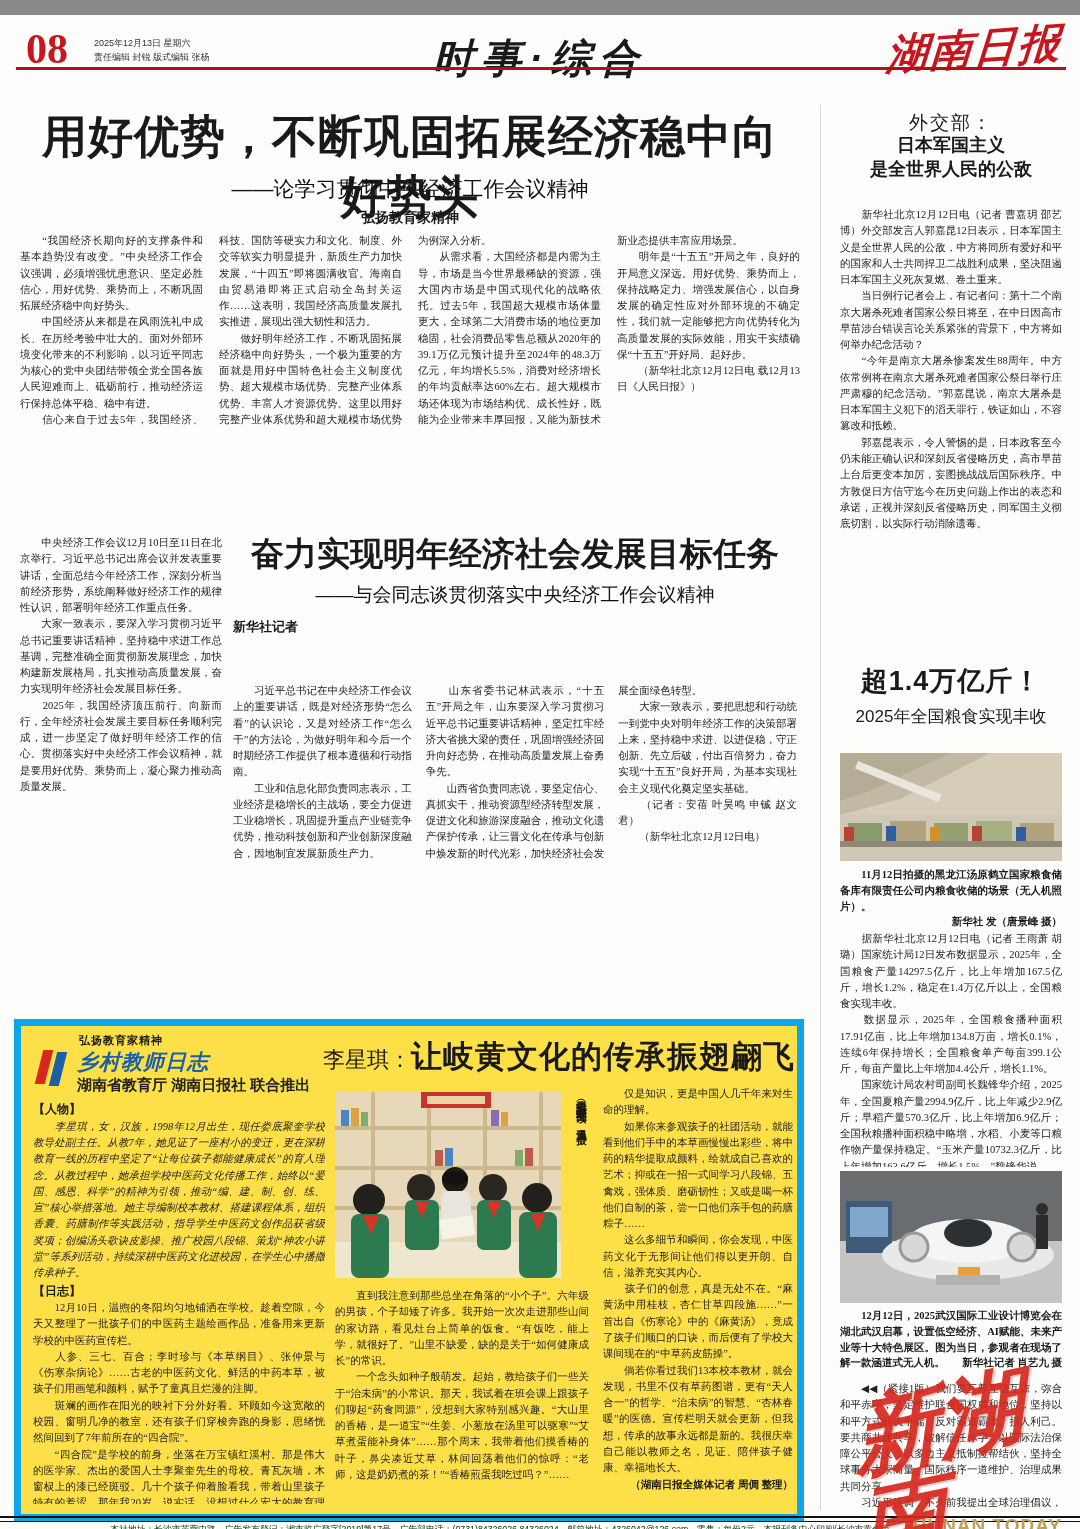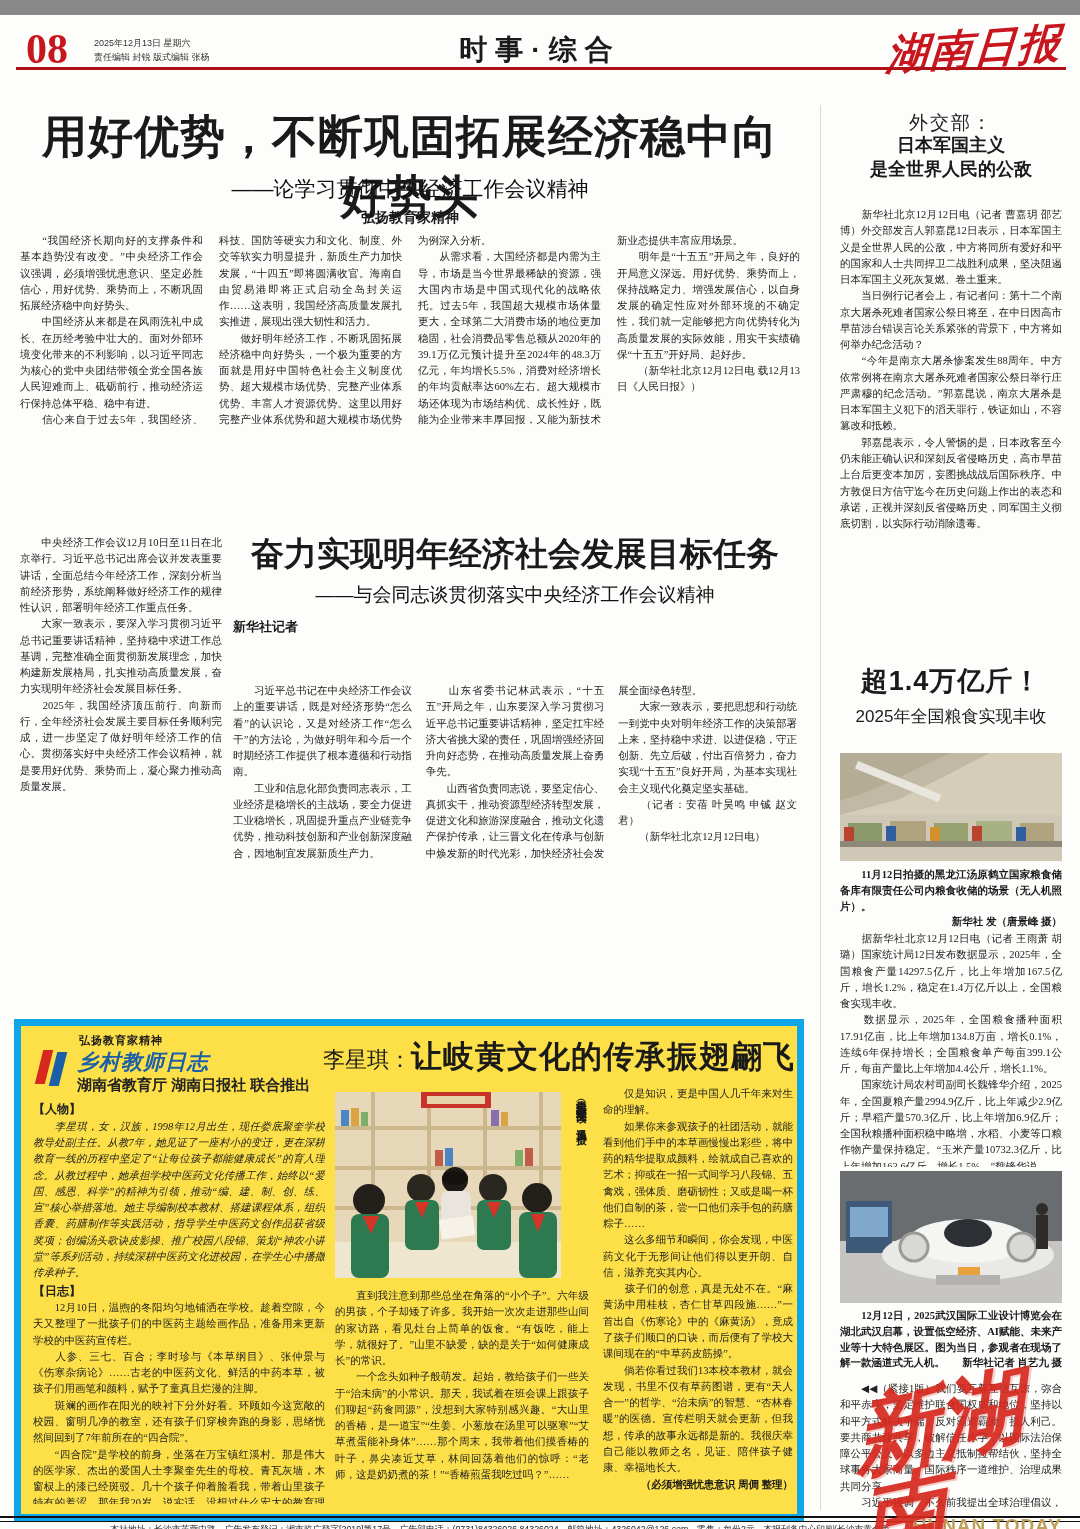--- a/index.html
+++ b/index.html
@@ -4,21 +4,21 @@
 <style>
   html,body{margin:0;padding:0;background:#888;}
   .page{position:relative;width:1080px;height:1529px;background:#fdfdfb;margin:15px auto;
         font-family:"Liberation Serif","DejaVu Serif",serif;color:#1a1a1a;overflow:hidden;}
   .abs{position:absolute;}
   .sans{font-family:"Liberation Sans","DejaVu Sans",sans-serif;}
   .jtext{font-size:10.5px;line-height:1.55;text-align:justify;white-space:pre-line;overflow:hidden;color:#222;}
   
   .pagenum{left:26px;top:10px;font-size:42px;font-weight:700;color:#c8161e;font-family:"Liberation Serif",serif;}
   .dateblock{left:94px;top:21px;font-size:9px;line-height:1.6;color:#333;}
-  .section-title{left:0;right:0;top:16px;font-size:28px;font-weight:900;letter-spacing:8px;text-align:center;}
+  .section-title{left:0;right:0;top:16px;font-size:40px;font-weight:900;letter-spacing:8px;text-align:center;font-style:italic;}
   .masthead{right:18px;top:6px;font-size:42px;font-weight:900;color:#c8161e;font-style:italic;
             transform:rotate(-4deg) skewX(-8deg);letter-spacing:2px;}
   .redline{left:16px;right:14px;top:52px;height:3px;background:#b01116;}
   .vrule{left:820px;top:90px;width:1px;height:1405px;background:#d8d8d4;}
   
   .a1-title{left:20px;top:92px;width:780px;font-size:45px;font-weight:900;text-align:center;letter-spacing:1px;}
   .a1-sub{left:20px;top:160px;width:780px;font-size:21px;text-align:center;color:#111;}
   .a1-byline{left:20px;top:194px;width:780px;font-size:14px;font-weight:700;text-align:center;}
   .a1-body{left:20px;top:218px;width:780px;height:296px;column-count:4;column-gap:16px;}
   
@@ -251,20 +251,20 @@
     </div>
     <div class="fe fe-vcap">李星琪（右三）带领学生阅读。  通讯员 摄</div>
 
     <div class="fe fe-col2 jtext">　　直到我注意到那些总坐在角落的“小个子”。六年级的男孩，个子却矮了许多。我开始一次次走进那些山间的家访路，看见灶台上简单的饭食。“有饭吃，能上学，就很好了。”山里不缺爱，缺的是关于“如何健康成长”的常识。
 　　一个念头如种子般萌发。起始，教给孩子们一些关于“治未病”的小常识。那天，我试着在班会课上跟孩子们聊起“药食同源”，没想到大家特别感兴趣。“大山里的香椿，是一道宝”“生姜、小葱放在汤里可以驱寒”“艾草煮蛋能补身体”……那个周末，我带着他们摸香椿的叶子，鼻尖凑近艾草，林间回荡着他们的惊呼：“老师，这是奶奶煮的茶！”“香椿煎蛋我吃过吗？”……</div>
     <div class="fe fe-col3 jtext">　　仅是知识，更是中国人几千年来对生命的理解。
 　　如果你来参观孩子的社团活动，就能看到他们手中的本草画慢慢出彩些，将中药的精华提取成颜料，绘就成自己喜欢的艺术；抑或在一招一式间学习八段锦、五禽戏，强体质、磨砺韧性；又或是喝一杯他们自制的茶，尝一口他们亲手包的药膳粽子……
 　　这么多细节和瞬间，你会发现，中医药文化于无形间让他们得以更开朗、自信，滋养充实其内心。
 　　孩子们的创意，真是无处不在。“麻黄汤中用桂枝，杏仁甘草四段施……”一首出自《伤寒论》中的《麻黄汤》，竟成了孩子们顺口的口诀，而后便有了学校大课间现在的“中草药皮筋操”。
 　　倘若你看过我们13本校本教材，就会发现，书里不仅有草药图谱，更有“天人合一”的哲学、“治未病”的智慧、“杏林春暖”的医德。宣传栏明天就会更新，但我想，传承的故事永远都是新的。我很庆幸自己能以教师之名，见证、陪伴孩子健康、幸福地长大。</div>
-    <div class="fe fe-credit">（必须增强忧患意识 周倜 整理）</div>
+    <div class="fe fe-credit">（湖南日报全媒体记者 周倜 整理）</div>
   </div>
 
   <div class="abs footline"></div>
   <div class="abs foot-info sans">本社地址：长沙市芙蓉中路　广告发布登记：湘市监广登字[2019]第17号　广告部电话：(0731)84326026,84326024　邮箱地址：4326042@126.com　零售：每份2元　本报刊务中心印刷(长沙市黄金西路)</div>
   <div class="abs hunan-today">HUNAN TODAY</div>
 
 </div>
 
 </body></html>

